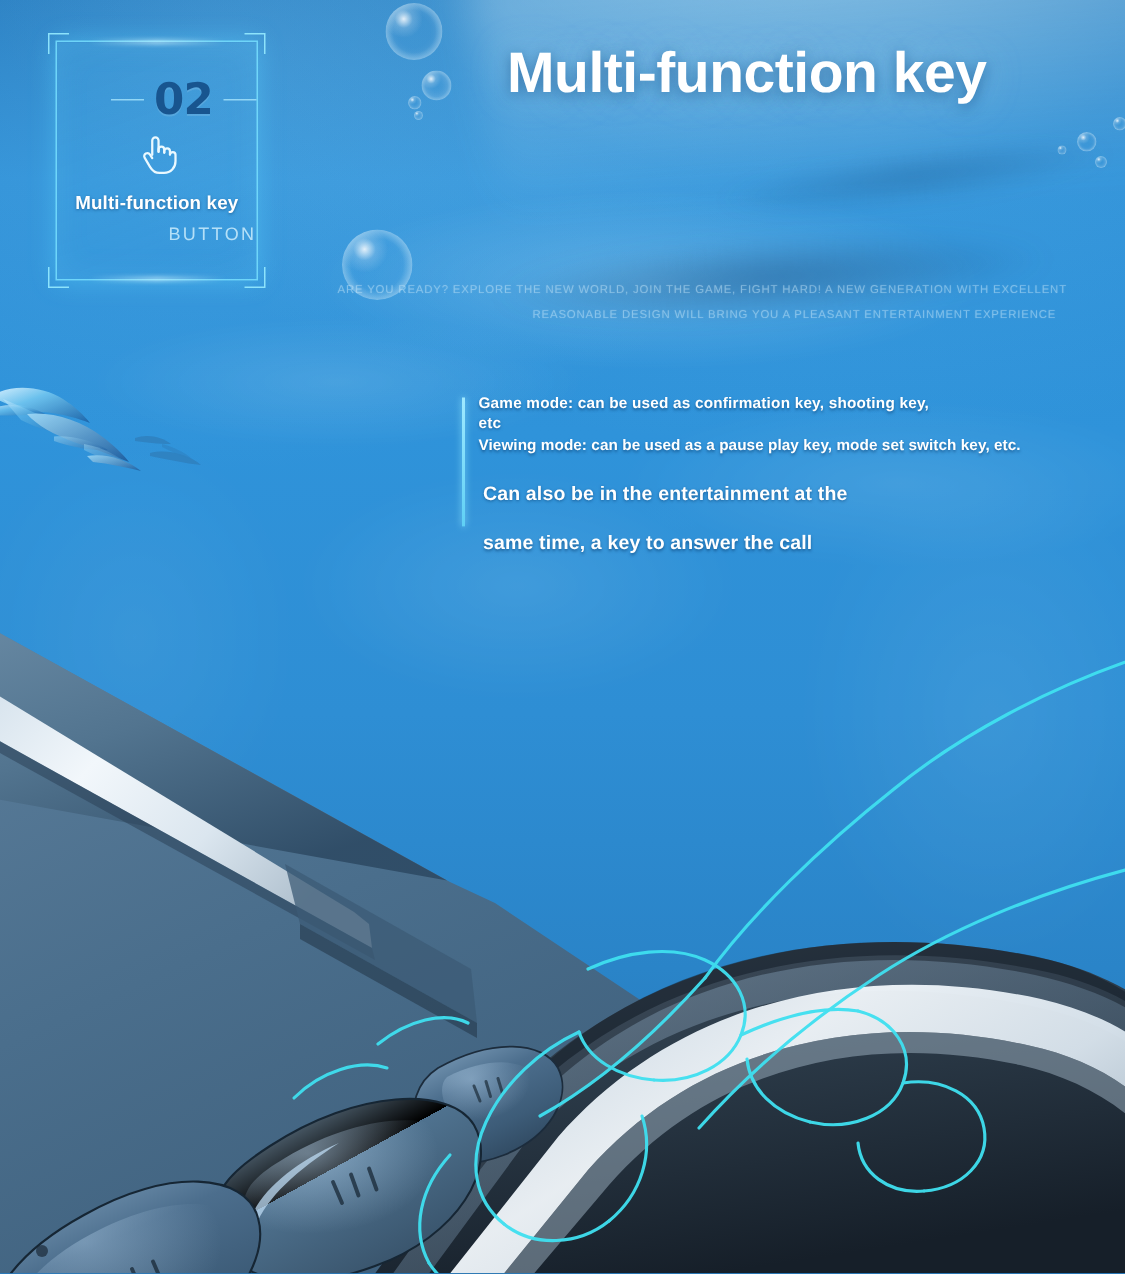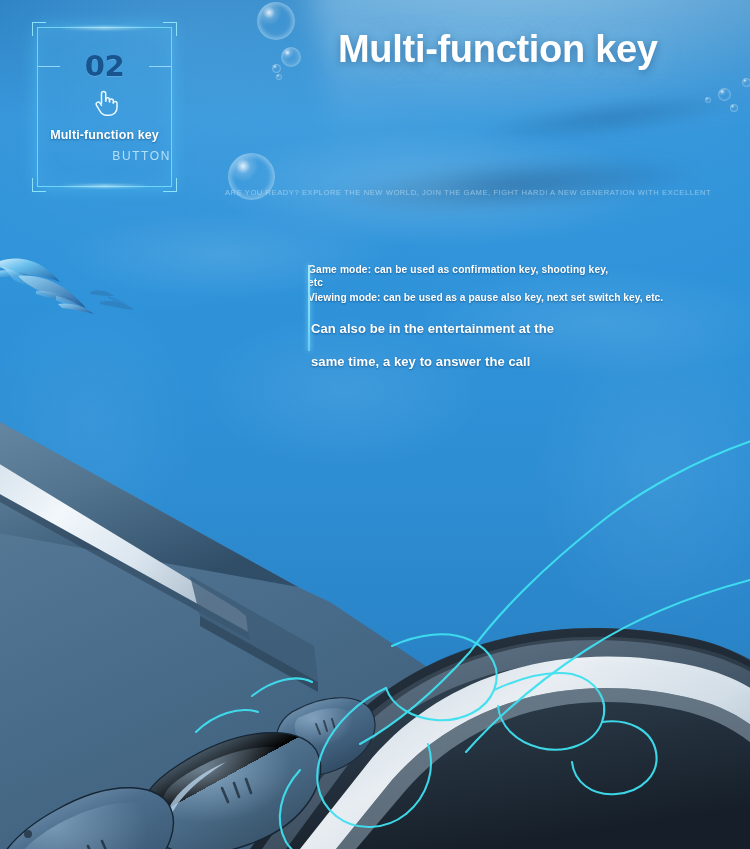--- a/index.html
+++ b/index.html
@@ -70,21 +70,21 @@
   }
   .badge .glow-top{top:-1px;} .badge .glow-bot{bottom:-1px;}
   .corner{position:absolute;width:13px;height:13px;border:1px solid rgba(150,235,255,.9);}
   .corner.tl{left:-6px;top:-6px;border-right:none;border-bottom:none;}
   .corner.tr{right:-6px;top:-6px;border-left:none;border-bottom:none;}
   .corner.bl{left:-6px;bottom:-6px;border-right:none;border-top:none;}
   .corner.br{right:-6px;bottom:-6px;border-left:none;border-top:none;}
 
   .badge-num-row{
     position:absolute;top:24px;left:0;right:0;
-    display:flex;align-items:center;justify-content:space-between;gap:7px;
+    display:flex;align-items:center;justify-content:flex-end;gap:7px;
   }
   .num-rule{width:22px;height:1px;background:rgba(175,235,255,.75);}
   .badge-num{
     font-family:"DejaVu Sans",sans-serif;font-weight:bold;font-size:29px;
     color:#18558f;letter-spacing:-.5px;line-height:1;
     text-shadow:0 1px 0 rgba(255,255,255,.12);
   }
   .badge-icon{position:absolute;top:58px;left:0;right:0;display:flex;justify-content:center;}
   .badge-title{
     position:absolute;top:100px;left:0;right:0;text-align:center;
@@ -118,21 +118,21 @@
   .faint.l1{left:225px;top:164px;}
   .faint.l2{left:355px;top:181px;}
 
   
   .feature{position:absolute;left:308px;top:263px;width:412px;}
   .feature-bar{
     position:absolute;left:0;top:2px;width:2px;height:86px;
     background:linear-gradient(180deg,#9fe9ff,#5fd0f5);
     box-shadow:0 0 5px rgba(150,235,255,.85);
   }
-  .feature-lines{}
+  .feature-lines{padding-left:11px;}
   .fl{color:#ffffff;text-shadow:0 1px 2px rgba(10,60,110,.6);}
   .fl.a{font-size:10.2px;font-weight:bold;line-height:13px;letter-spacing:.15px;}
   .fl.b{font-size:10.2px;font-weight:bold;line-height:15px;letter-spacing:.05px;margin-top:1px;}
   .fl.c{font-size:13px;font-weight:bold;line-height:16.5px;letter-spacing:.1px;margin-top:16px;margin-left:3px;}
 
   
   .product{position:absolute;left:0;top:340px;width:750px;height:509px;overflow:hidden;}
 </style>
 </head>
 <body>
@@ -209,27 +209,28 @@
         <path d="M25.3 17.1c0-1 .9-1.7 1.9-1.7s1.8.8 1.8 1.8v4.3c0 4.4-3.2 7.8-7.6 7.8h-3c-3.1 0-4.9-1.6-6.4-4.1l-3.6-6.1a1.95 1.95 0 0 1 .8-2.7c1-.5 2.2-.2 2.8.7l1.5 2.3"></path>
       </svg>
     </div>
 
     <div class="badge-title">Multi-function key</div>
     <div class="badge-sub">BUTTON</div>
   </div>
 
   <div class="headline">Multi-function key</div>
   <div class="faint l1">ARE YOU READY? EXPLORE THE NEW WORLD, JOIN THE GAME, FIGHT HARD! A NEW GENERATION WITH EXCELLENT</div>
+  <div class="faint l2">REASONABLE DESIGN WILL BRING YOU A PLEASANT ENTERTAINMENT EXPERIENCE</div>
 
   <div class="feature">
     <div class="feature-bar"></div>
     <div class="feature-lines">
       <div class="fl a">Game mode: can be used as confirmation key, shooting key,</div>
       <div class="fl a">etc</div>
-      <div class="fl b">Viewing mode: can be used as a pause also key, next set switch key, etc.</div>
+      <div class="fl b">Viewing mode: can be used as a pause play key, mode set switch key, etc.</div>
       <div class="fl c">Can also be in the entertainment at the</div>
       <div class="fl c">same time, a key to answer the call</div>
     </div>
   </div>
 
   <div class="product">
     <svg width="750" height="509" viewBox="0 0 750 509">
       <defs>
         <linearGradient id="bodyTop" x1="0" y1="0" x2=".75" y2="1">
           <stop offset="0" stop-color="#5d7f9c"></stop>

